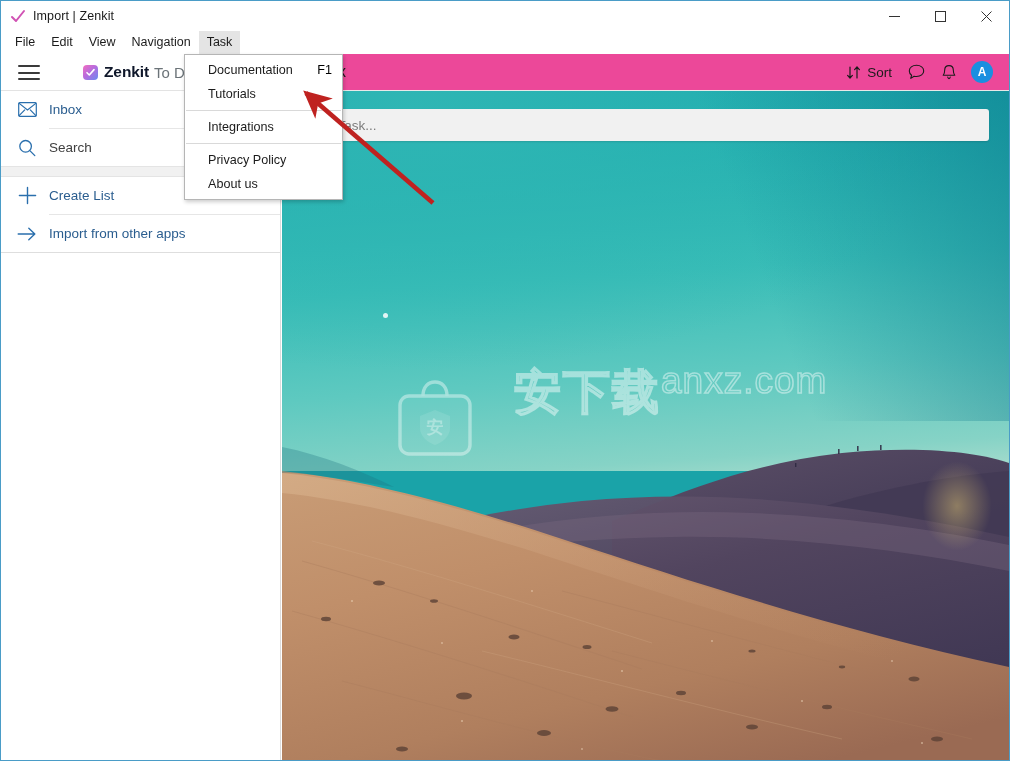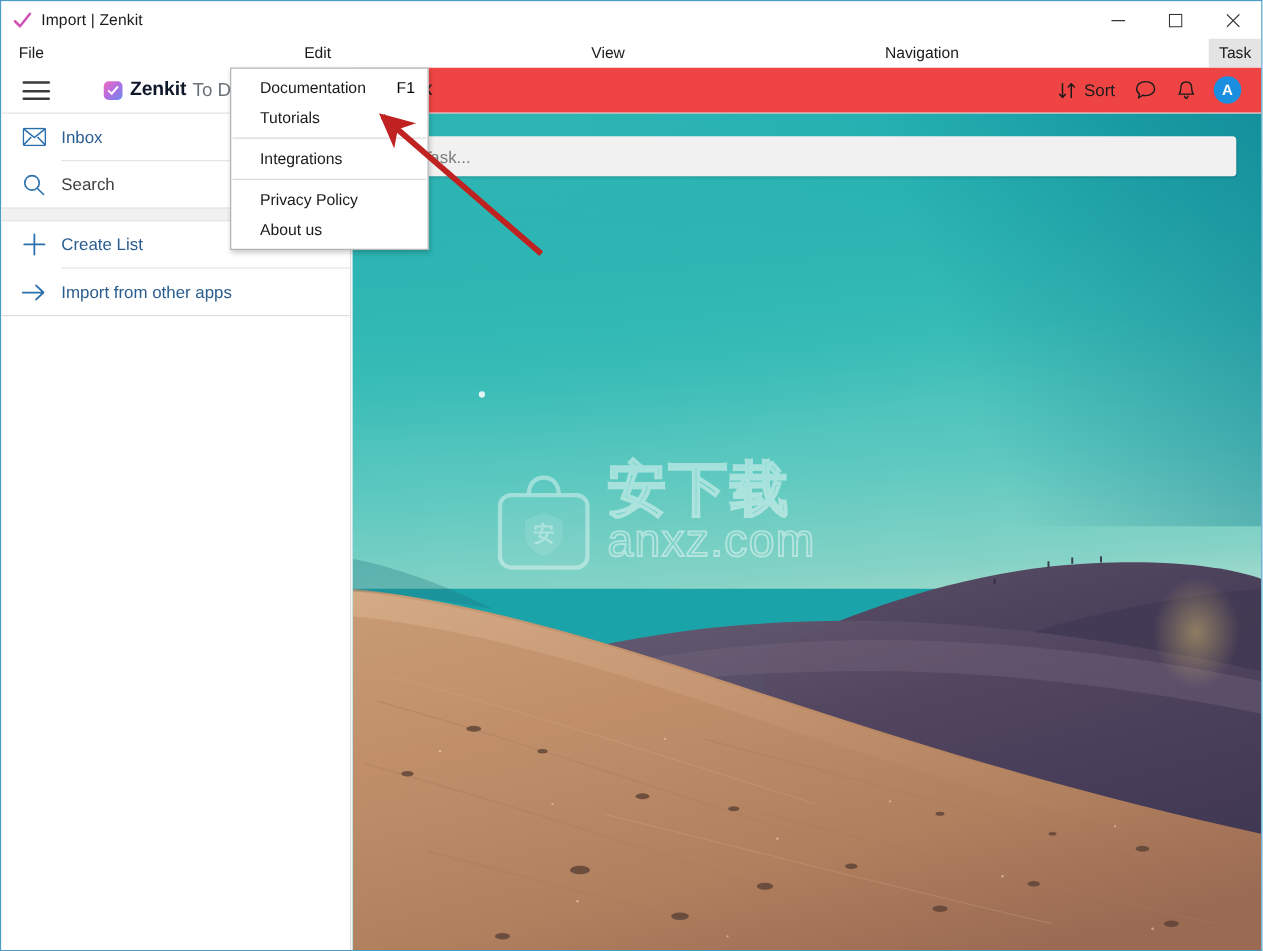--- a/index.html
+++ b/index.html
@@ -48,21 +48,20 @@
   .win-btn svg { display: block; }
 
   
   .menubar {
     position: absolute; left: 0; top: 30px;
     width: 1008px; height: 23px;
     background: #ffffff;
     display: flex; align-items: center;
     padding-left: 6px;
     border-bottom: none;
-    justify-content: space-between;
   }
   .menu-item {
     font-size: 12.5px; color: #1b1b1b;
     padding: 3px 8px 4px 8px;
     cursor: default; white-space: nowrap;
     line-height: 16px;
   }
   .menu-item.active { background: #e4e4e4; }
 
   
@@ -163,21 +162,21 @@
 
   
   .main {
     position: absolute; left: 281px; top: 53px;
     width: 727px; height: 707px;
     overflow: hidden;
   }
   .main-header {
     position: relative;
     height: 37px;
-    background: #ef4444;
+    background: #ec4899;
     display: flex; align-items: center;
     border-bottom: 1px solid #e8e8e8;
   }
   .page-title {
     font-size: 16px; color: #1b1b1b;
     margin-left: 24px;
     letter-spacing: 0.2px;
   }
   .header-tools {
     margin-left: auto; display: flex; align-items: center;
@@ -263,21 +262,21 @@
     z-index: 8; opacity: 0.48;
     pointer-events: none;
     display: flex; align-items: flex-start;
   }
   .wm-bag {
     width: 78px; height: 80px;
     position: relative;
     margin-right: 12px; margin-top: 12px;
   }
   .wm-bag svg { display: block; }
-  .wm-text { display: flex; flex-direction: column; }
+  .wm-text { display: flex; flex-direction: row; margin-left: 28px; }
   .wm-cn {
     font-size: 47px; font-weight: bold; line-height: 52px;
     color: transparent;
     -webkit-text-stroke: 1.6px rgba(255,255,255,0.95);
     letter-spacing: 2px;
     font-family: "DejaVu Sans", sans-serif;
   }
   .wm-en {
     font-size: 37px; line-height: 38px;
     color: transparent;

